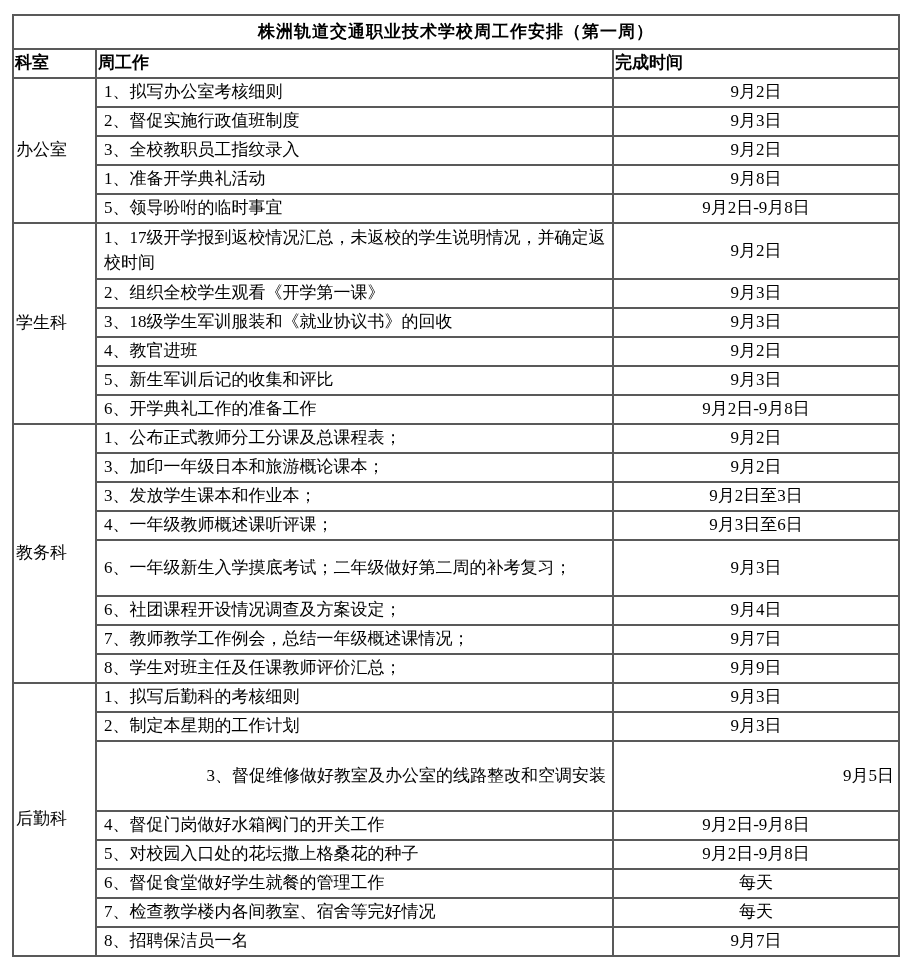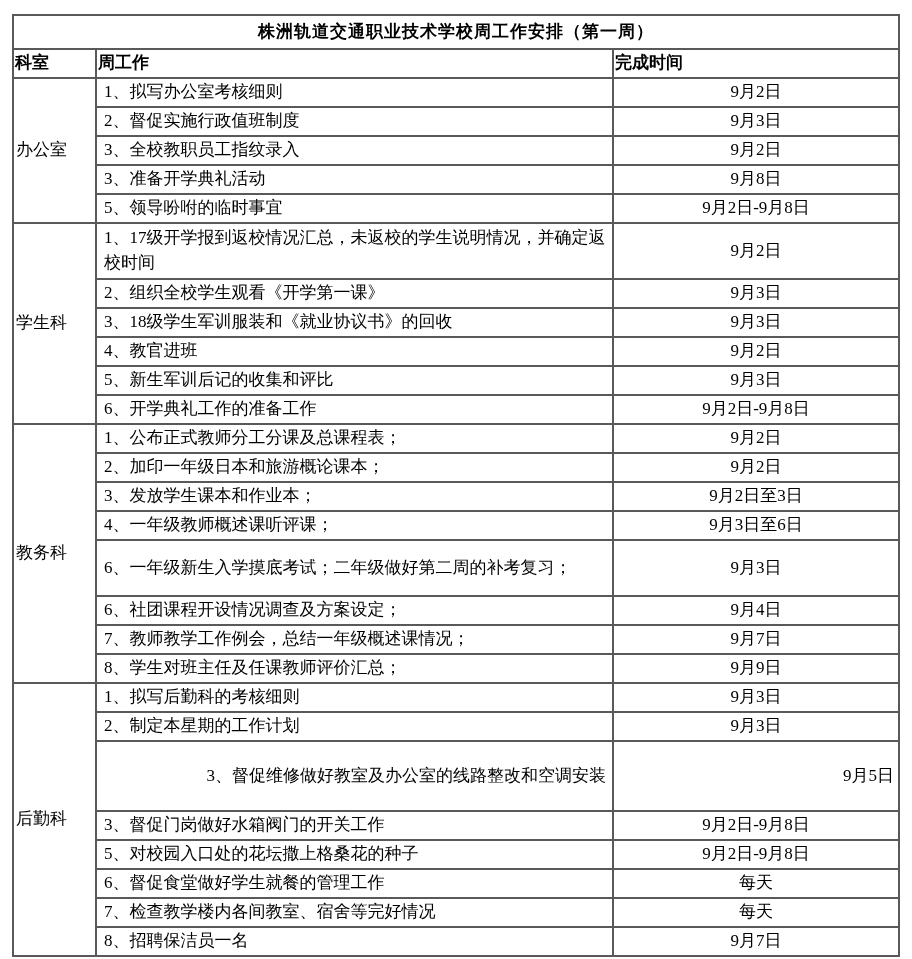--- a/index.html
+++ b/index.html
@@ -103,21 +103,21 @@
         </tr>
         <tr>
           <td class="work">2、督促实施行政值班制度</td>
           <td class="time">9月3日</td>
         </tr>
         <tr>
           <td class="work">3、全校教职员工指纹录入</td>
           <td class="time">9月2日</td>
         </tr>
         <tr>
-          <td class="work">3、准备开学典礼活动</td>
+          <td class="work">1、准备开学典礼活动</td>
           <td class="time">9月8日</td>
         </tr>
         <tr>
           <td class="work">5、领导吩咐的临时事宜</td>
           <td class="time">9月2日-9月8日</td>
         </tr>
         <tr class="double">
           <td class="dept" rowspan="6">学生科</td>
           <td class="work">1、17级开学报到返校情况汇总，未返校的学生说明情况，并确定返校时间</td>
           <td class="time">9月2日</td>
@@ -141,21 +141,21 @@
         <tr>
           <td class="work">6、开学典礼工作的准备工作</td>
           <td class="time">9月2日-9月8日</td>
         </tr>
         <tr>
           <td class="dept" rowspan="8">教务科</td>
           <td class="work">1、公布正式教师分工分课及总课程表；</td>
           <td class="time">9月2日</td>
         </tr>
         <tr>
-          <td class="work">2、加印一年级日本和旅游概论课本；</td>
+          <td class="work">3、加印一年级日本和旅游概论课本；</td>
           <td class="time">9月2日</td>
         </tr>
         <tr>
           <td class="work">3、发放学生课本和作业本；</td>
           <td class="time">9月2日至3日</td>
         </tr>
         <tr>
           <td class="work">4、一年级教师概述课听评课；</td>
           <td class="time">9月3日至6日</td>
         </tr>
@@ -182,21 +182,21 @@
         </tr>
         <tr>
           <td class="work">2、制定本星期的工作计划</td>
           <td class="time">9月3日</td>
         </tr>
         <tr class="tall">
           <td class="work">3、督促维修做好教室及办公室的线路整改和空调安装</td>
           <td class="time">9月5日</td>
         </tr>
         <tr>
-          <td class="work">3、督促门岗做好水箱阀门的开关工作</td>
+          <td class="work">4、督促门岗做好水箱阀门的开关工作</td>
           <td class="time">9月2日-9月8日</td>
         </tr>
         <tr>
           <td class="work">5、对校园入口处的花坛撒上格桑花的种子</td>
           <td class="time">9月2日-9月8日</td>
         </tr>
         <tr>
           <td class="work">6、督促食堂做好学生就餐的管理工作</td>
           <td class="time">每天</td>
         </tr>

